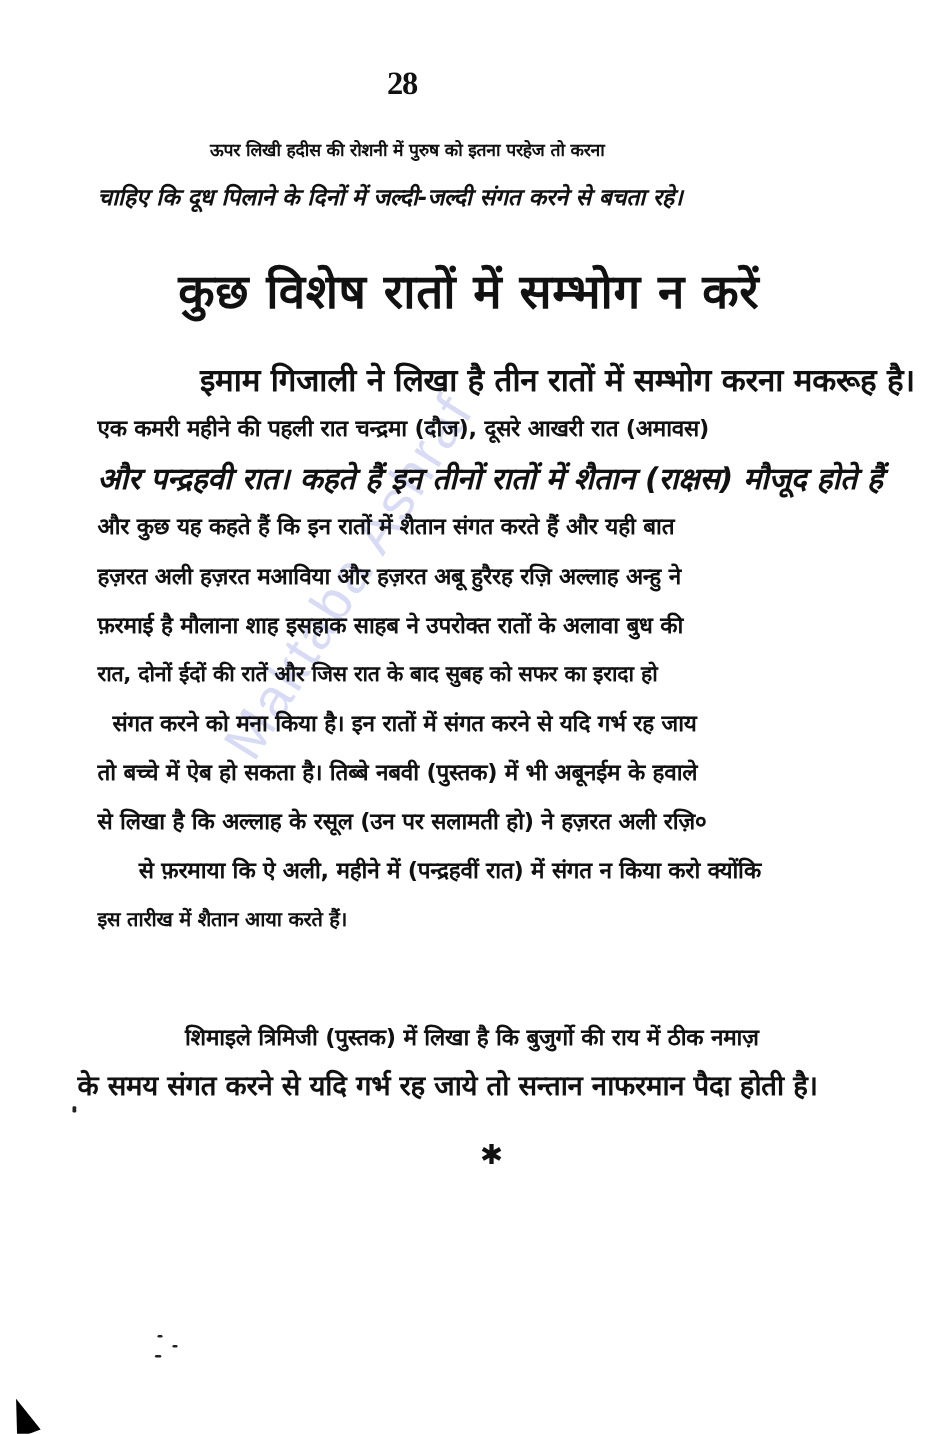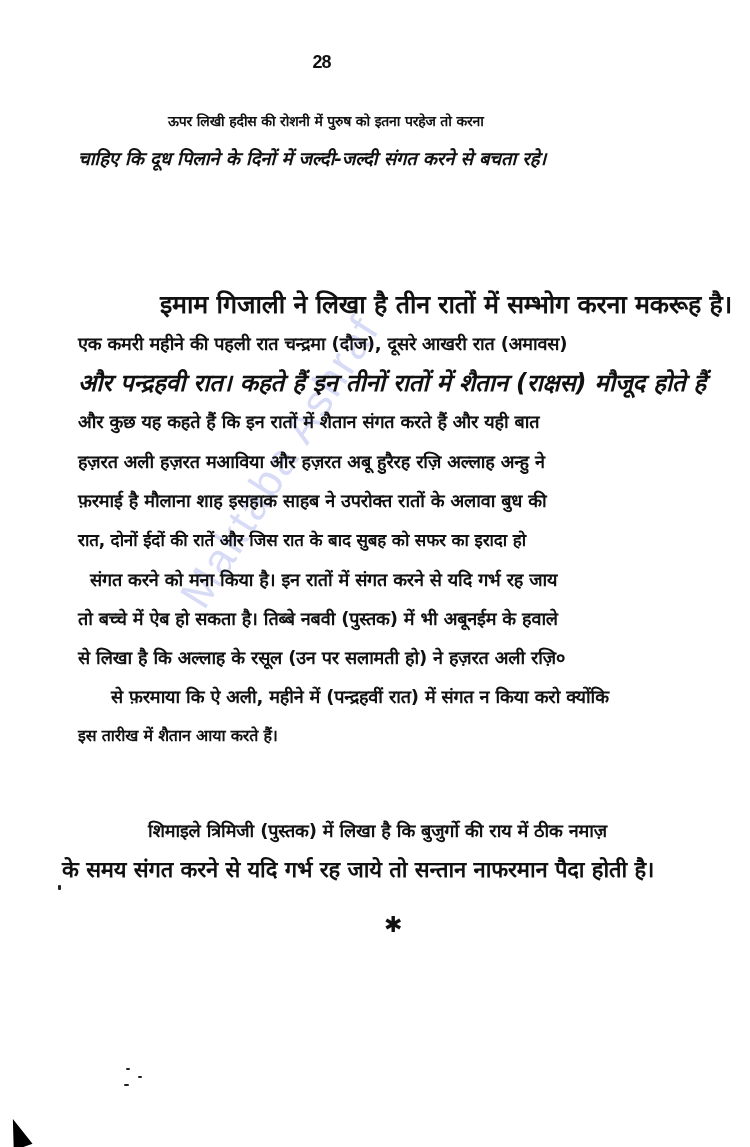--- a/index.html
+++ b/index.html
@@ -20,23 +20,23 @@
       left: 0; top: 0;
       width: 750px;
       height: 1147px;
     }
     .page-number {
       position: absolute;
       top: 52px;
       left: 0;
       width: 643px;
       text-align: center;
-      font-family: Liberation Sans, sans-serif;
+      font-family: Liberation Serif, serif;
       font-weight: bold;
-      font-size: 18px;
+      font-size: 26px;
       letter-spacing: -1px;
     }
     .line {
       position: absolute;
       white-space: nowrap;
       font-weight: bold;
       font-size: 25px;
       line-height: 26px;
       letter-spacing: -0.2px;
     }
@@ -98,20 +98,21 @@
 
   <div class="watermark">Maktaba Ashraf</div>
 
   <div class="page-number">28</div>
 
   <div>
     <div class="line" style="top:108px; left:168px; font-size:14px;">ऊपर लिखी हदीस की रोशनी में पुरुष को इतना परहेज तो करना</div>
     <div class="line" style="top:146px; left:78px; font-size:18.5px;font-style:italic;">चाहिए कि दूध पिलाने के दिनों में जल्दी-जल्दी संगत करने से बचता रहे।</div>
   </div>
 
+  <div class="heading">कुछ विशेष रातों में सम्भोग न करें</div>
 
   <div>
     <div class="line" style="top:292px; left:160px;">इमाम गिजाली ने लिखा है तीन रातों में सम्भोग करना मकरूह है।</div>
     <div class="line" style="top:331px; left:78px; font-size:18px;">एक कमरी महीने की पहली रात चन्द्रमा (दौज), दूसरे आखरी रात (अमावस)</div>
     <div class="line" style="top:370px; left:78px; font-size:24px;font-style:italic;">और पन्द्रहवी रात। कहते हैं इन तीनों रातों में शैतान (राक्षस) मौजूद होते हैं</div>
     <div class="line" style="top:409px; left:78px; font-size:18px;">और कुछ यह कहते हैं कि इन रातों में शैतान संगत करते हैं और यही बात</div>
     <div class="line" style="top:449px; left:78px; font-size:18px;">हज़रत अली हज़रत मआविया और हज़रत अबू हुरैरह रज़ि अल्लाह अन्हु ने</div>
     <div class="line" style="top:488px; left:78px; font-size:18px;">फ़रमाई है मौलाना शाह इसहाक साहब ने उपरोक्त रातों के अलावा बुध की</div>
     <div class="line" style="top:527px; left:78px; font-size:17px;">रात, दोनों ईदों की रातें और जिस रात के बाद सुबह को सफर का इरादा हो</div>
     <div class="line" style="top:567px; left:78px; font-size:18px;margin-left:12px;">संगत करने   को मना किया है। इन रातों में संगत करने से यदि गर्भ रह जाय</div>

